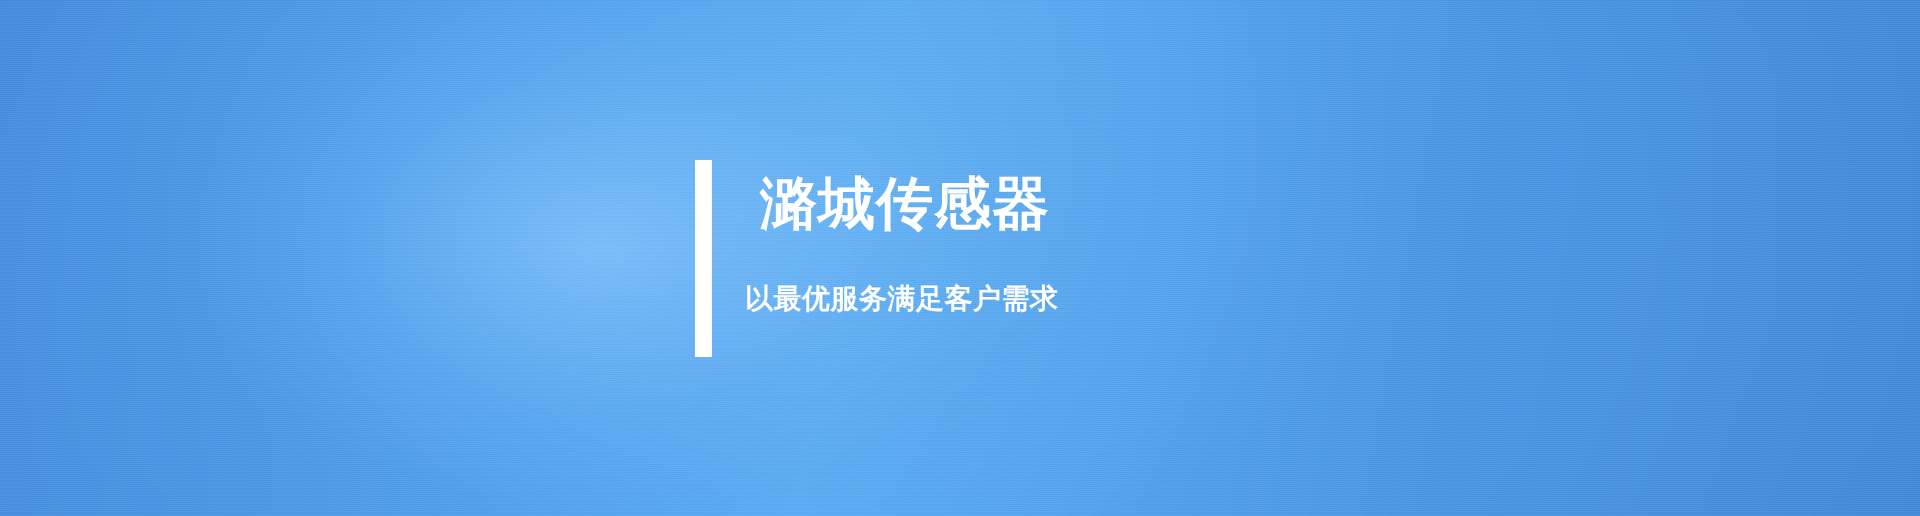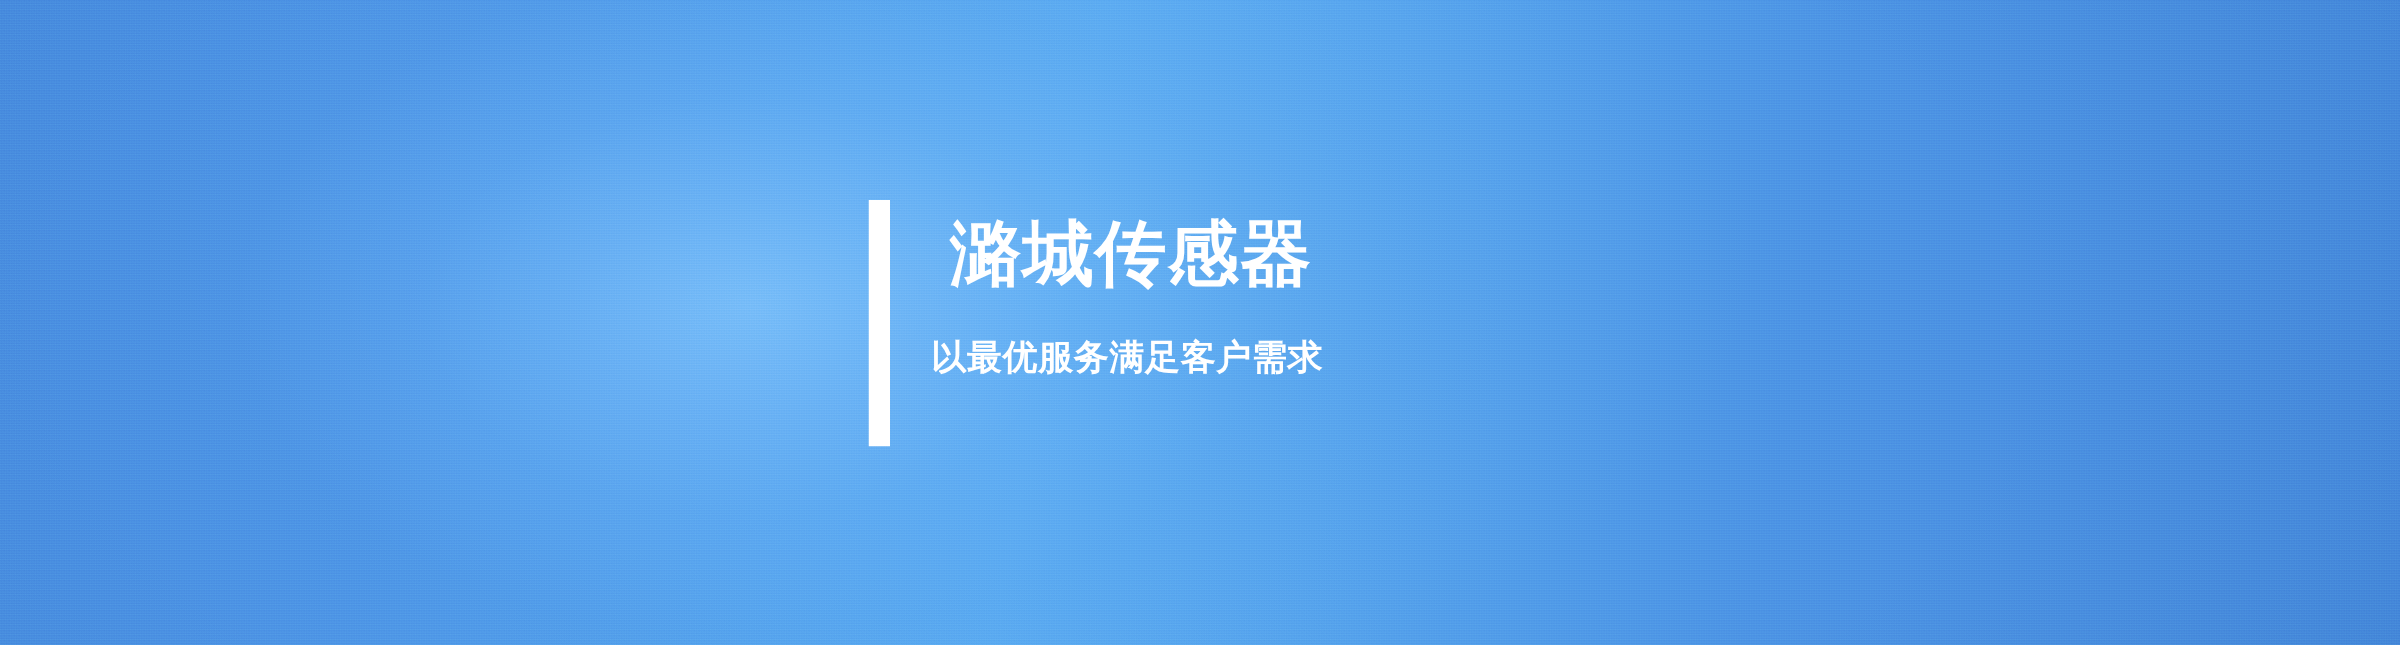--- a/index.html
+++ b/index.html
@@ -111,21 +111,21 @@
   }
   .sub-line {
     color: #ffffff;
     font-size: 28px;
     font-weight: bold;
     line-height: 1;
     letter-spacing: 0.5px;
     white-space: nowrap;
   }
   .sub-1 { margin-top: 27px; }
-  .sub-2 { margin-top: 25px; }
+  .sub-2 { margin-top: 38px; }
 </style>
 </head>
 <body>
 
 <div id="banner">
 
   <div class="bg-base"></div>
   <div class="bg-glow"></div>
   <div class="bg-glow2"></div>
   <div class="bg-vignette"></div>

